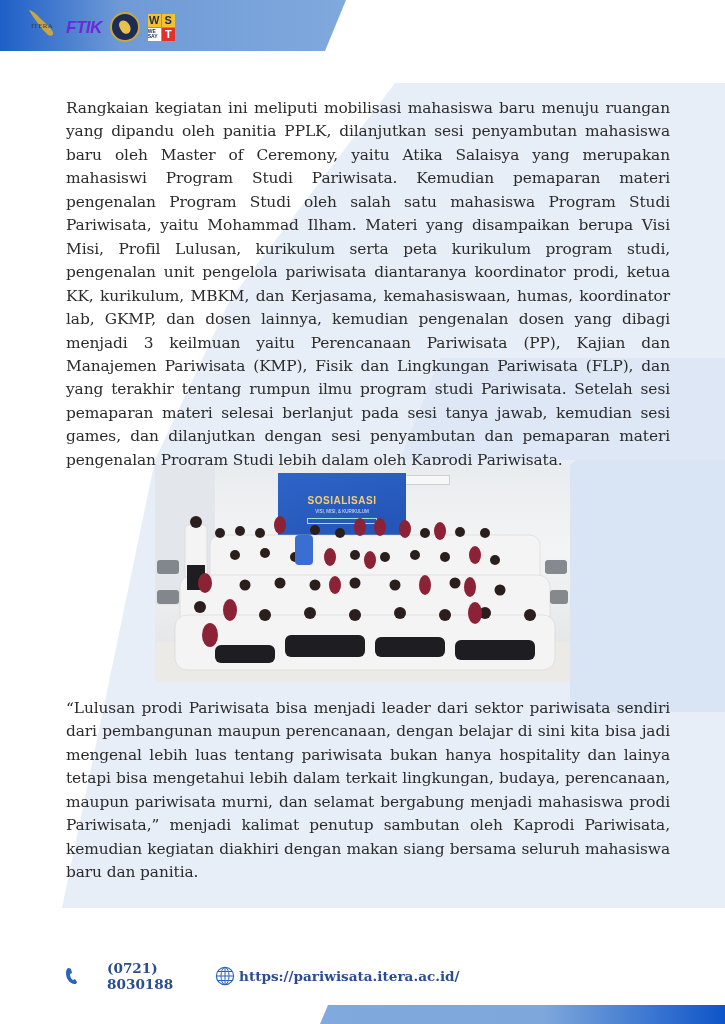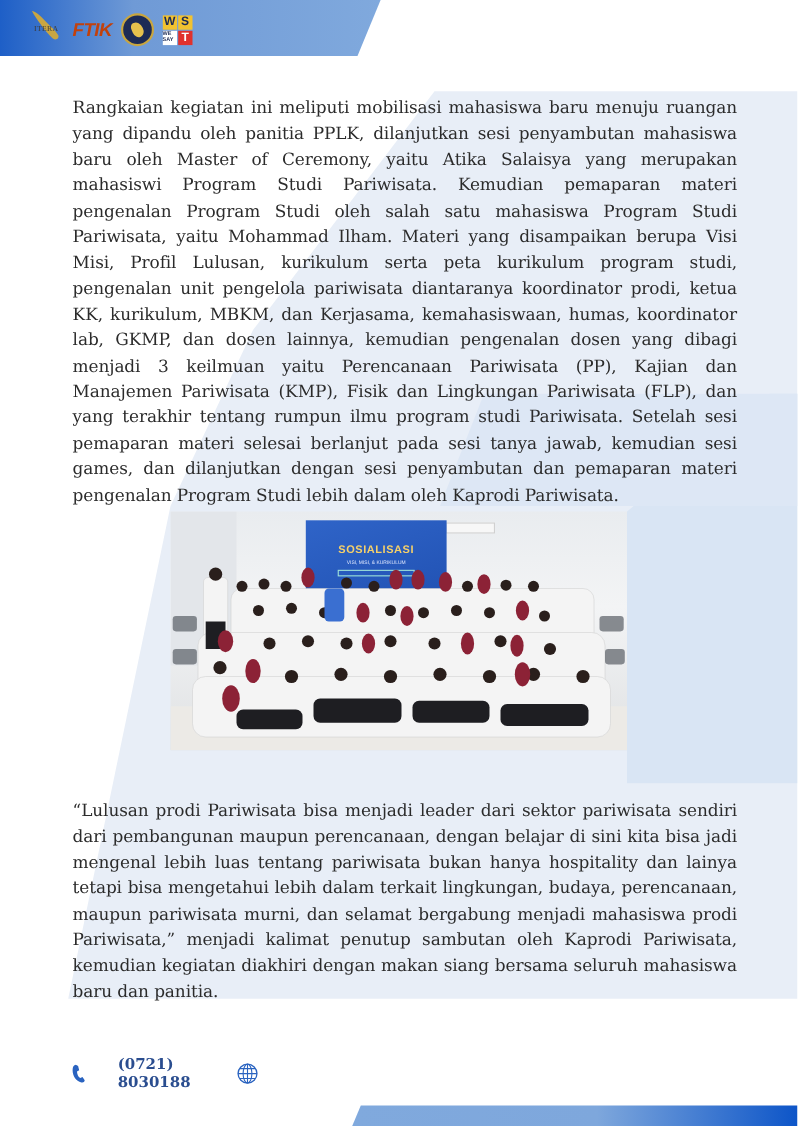--- a/index.html
+++ b/index.html
@@ -8,21 +8,21 @@
 
   .bg-layer { position: absolute; left: 0; top: 0; width: 725px; height: 1024px; }
   .logos { position: absolute; left: 26px; top: 8px; height: 38px; display: flex; align-items: center; gap: 8px; }
   .logo-itera { width: 32px; height: 38px; position: relative; }
   .logo-itera .itera-text {
     position: absolute; left: 0; bottom: 16px; width: 32px; text-align: center;
     font-family: "Liberation Serif", serif; font-size: 7px; color: #3a3a3a; letter-spacing: 0.3px;
   }
   .logo-ftk {
     font-family: "Liberation Sans", sans-serif; font-weight: 900; font-size: 17px;
-    color: #c2410c; letter-spacing: -0.5px; font-style: italic; margin-top: 2px; text-align: center;
+    color: #6d28d9; letter-spacing: -0.5px; font-style: italic; margin-top: 2px; text-align: center;
   }
   .logo-seal {
     width: 30px; height: 30px; border-radius: 50%;
     background: #1d2b55; border: 2px solid #c9a63e; position: relative;
   }
   .logo-seal::after {
     content: ""; position: absolute; left: 8px; top: 6px; width: 10px; height: 14px;
     background: #e6c14d; border-radius: 40% 60% 50% 50%; transform: rotate(-25deg);
   }
   .logo-wst { display: grid; grid-template-columns: 13px 13px; grid-template-rows: 13px 13px; gap: 1px; }
@@ -33,22 +33,22 @@
   .wst-w { background: #f2c230; color: #1d2b55; }
   .wst-s { background: #f2c230; color: #1d2b55; }
   .wst-we { background: #ffffff; color: #1d2b55; font-size: 5px; flex-direction: column; }
   .wst-t { background: #e0312d; color: #ffffff; }
 
   .content { position: absolute; left: 66px; width: 604px; }
   .para {
     font-size: 15.4px; line-height: 23.45px; text-align: justify; color: #2b2b2b;
     letter-spacing: -0.1px;
   }
-  .para1 { top: 87px; }
-  .para2 { top: 726px; }
+  .para1 { top: 97px; }
+  .para2 { top: 697px; }
 
   .photo {
     position: absolute; left: 155px; top: 465px; width: 415px; height: 217px; overflow: hidden;
     background: linear-gradient(180deg, #e9ecef 0%, #f3f4f5 40%, #dfe1e3 100%);
   }
   .photo-wall-l { position: absolute; left: 0; top: 0; width: 60px; height: 140px; background: #e3e6ea; }
   .photo-ac { position: absolute; left: 250px; top: 10px; width: 45px; height: 10px; background: #f7f7f7; border: 1px solid #d0d0d0; }
   .photo-banner {
     position: absolute; left: 123px; top: 8px; width: 128px; height: 90px;
     background: linear-gradient(160deg, #2f64c8, #1f4fb0);
@@ -225,14 +225,15 @@
   <div class="footer-item footer-web">
     <span class="icon">
       <svg width="20" height="20" viewBox="0 0 20 20">
         <circle cx="10" cy="10" r="8.6" fill="none" stroke="#2a63c0" stroke-width="1.2"></circle>
         <ellipse cx="10" cy="10" rx="4" ry="8.6" fill="none" stroke="#2a63c0" stroke-width="1"></ellipse>
         <line x1="10" y1="1.4" x2="10" y2="18.6" stroke="#2a63c0" stroke-width="1"></line>
         <line x1="1.4" y1="10" x2="18.6" y2="10" stroke="#2a63c0" stroke-width="1"></line>
         <path d="M3,5.5 H17 M3,14.5 H17" stroke="#2a63c0" stroke-width="1"></path>
       </svg>
     </span>
+    <span>https://pariwisata.itera.ac.id/</span>
   </div>
 </div>
 
 </body></html>

